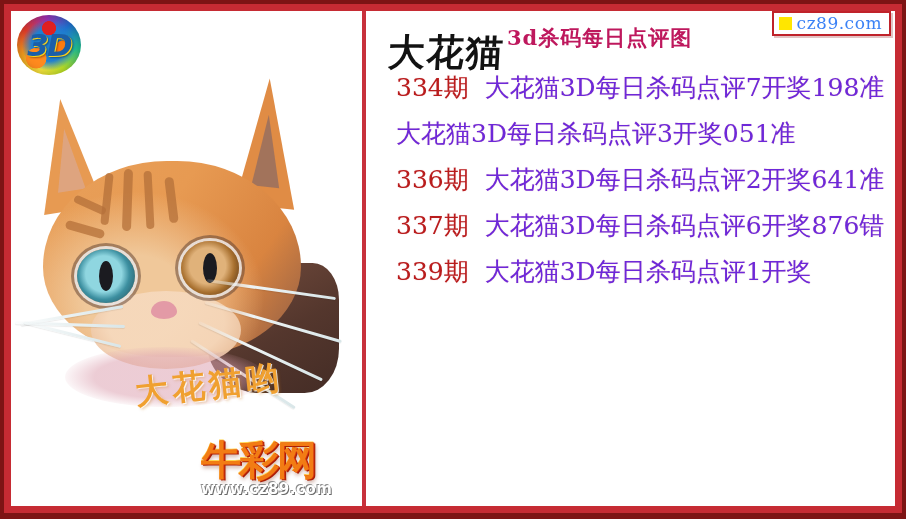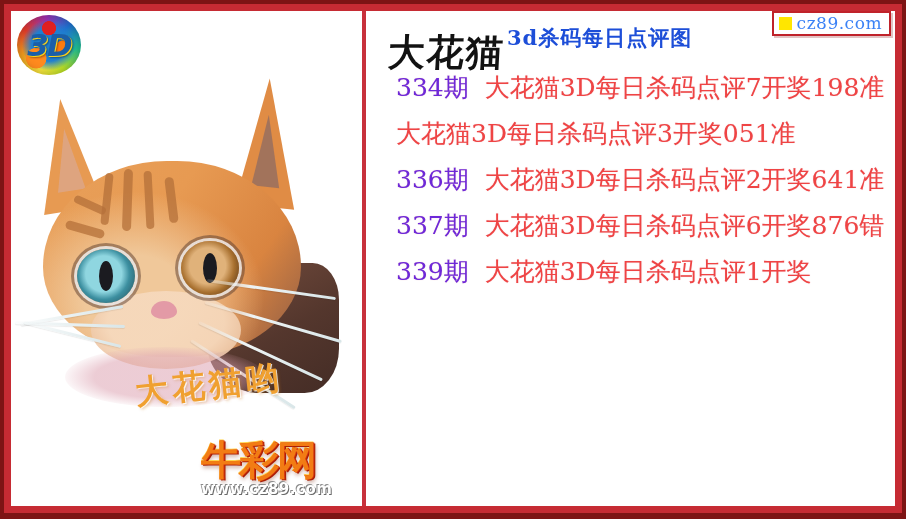--- a/index.html
+++ b/index.html
@@ -237,47 +237,47 @@
     font-family:"DejaVu Serif","Liberation Serif",serif;
     font-size:37px;font-weight:bold;
     color:#121212;
     letter-spacing:2px;
     line-height:38px;
     transform:skewX(-3deg);
   }
   .title-sub{
     font-family:"DejaVu Serif","Liberation Serif",serif;
     font-size:21px;font-weight:bold;
-    color:#1d4ed8;
+    color:#be185d;
     letter-spacing:1px;
     line-height:30px;
     margin-left:2px;
     margin-bottom:18px;
   }
   .rows{
     position:absolute;left:0;right:0;top:60px;
   }
   .row{
     display:flex;
     align-items:baseline;
     height:46px;
     padding-left:30px;
     white-space:nowrap;
     font-family:"DejaVu Serif","Liberation Serif",serif;
     font-size:25px;
     color:#cf5367;
     text-shadow:0 0 1px rgba(207,83,103,.35);
   }
   .row .issue{
-    color:#6d28d9;
+    color:#b91c1c;
     margin-right:16px;
     letter-spacing:0px;
   }
   .row .body{
-    color:#ef4444;
+    color:#6d28d9;
     letter-spacing:0px;
   }
 </style>
 </head>
 <body>
 
 <div class="frame">
   <div class="inner-red"></div>
 
   <div class="canvas">

